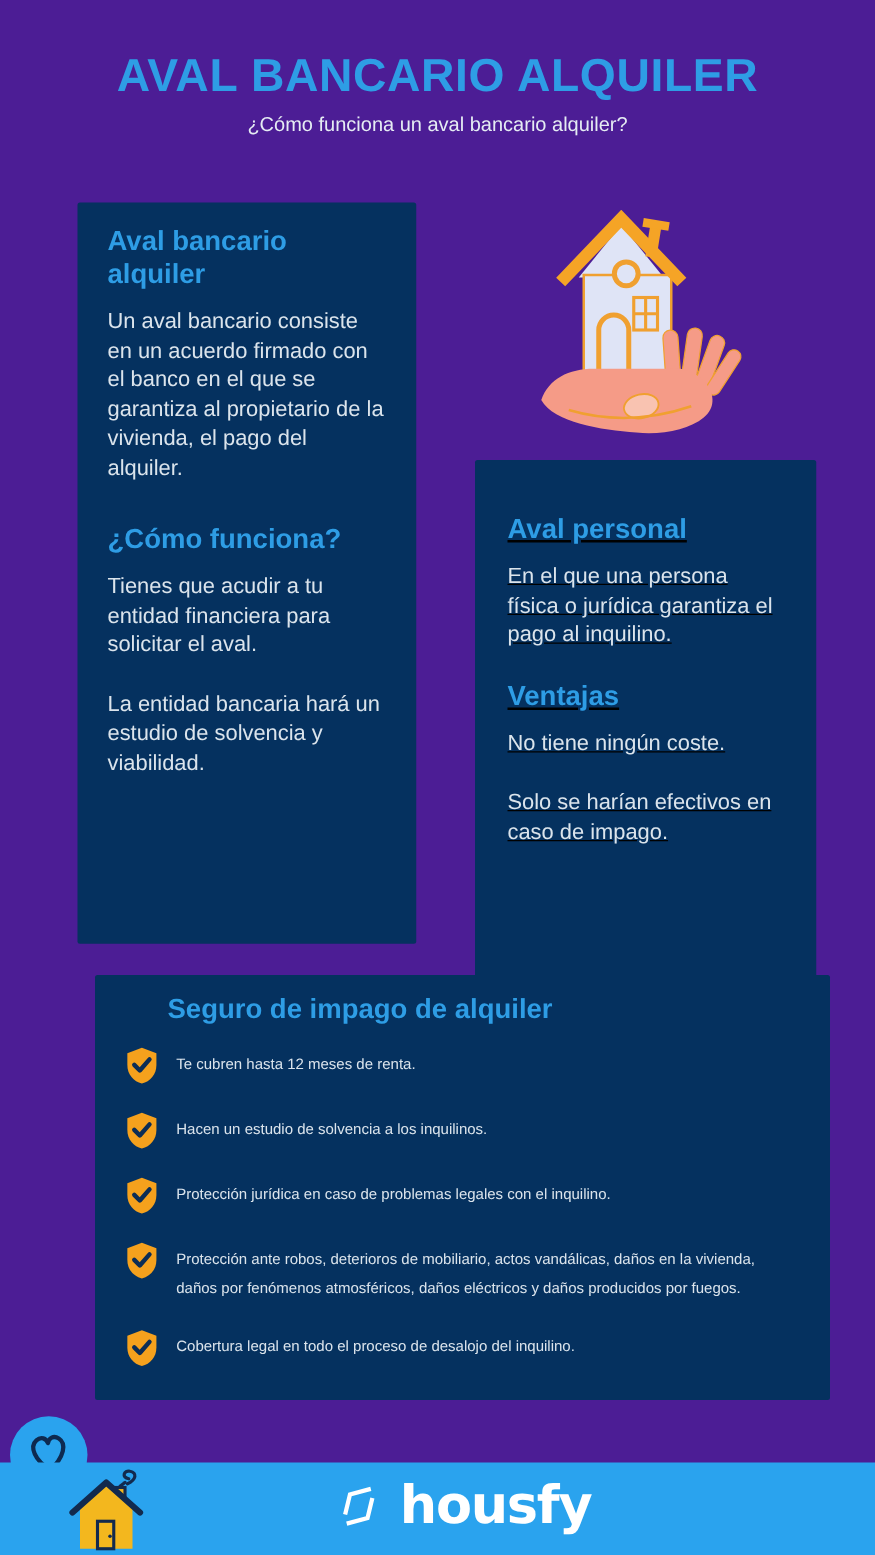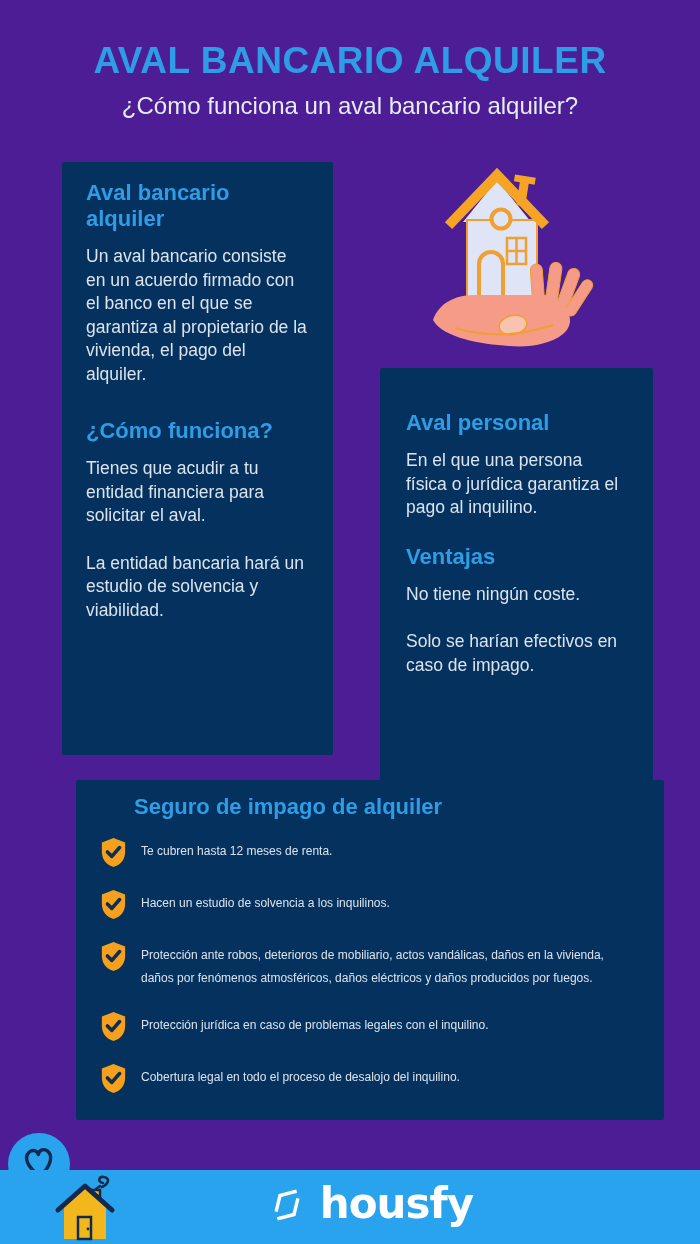--- a/index.html
+++ b/index.html
@@ -2,28 +2,28 @@
 <html><head>
 <meta charset="utf-8">
 <style>
   html,body{margin:0;padding:0;background:#001f43;}
   .canvas{position:relative;width:700px;height:1244px;background:#4c1d95;
     font-family:"Liberation Sans",sans-serif;overflow:hidden;}
   
   .title{position:absolute;top:40px;left:0;width:700px;text-align:center;
     color:#2e9de5;font-size:37px;font-weight:bold;letter-spacing:.5px;margin:0;}
   .subtitle{position:absolute;top:92px;left:0;width:700px;text-align:center;
-    color:#e5ecf3;font-size:24px;font-weight:400;margin:0;}
+    color:#e5ecf3;font-size:16px;font-weight:400;margin:0;}
   
   .card{position:absolute;background:#05315f;border-radius:2px;box-sizing:border-box;}
   .card h2{color:#2e9de5;font-size:22px;font-weight:600;margin:0 0 13px;}
   .card p{color:#dbe4ec;font-size:17.5px;line-height:23.5px;margin:0 0 24px;}
   .left-card{left:62px;top:162px;width:271px;height:593px;padding:18px 24px 0;}
   .left-card h2.mt{margin-top:32px;}
-  .right-card{left:380px;top:368px;width:273px;height:496px;padding:42px 26px 0;}
+  .right-card{left:380px;top:368px;width:273px;height:496px;padding:42px 26px 0;text-decoration:underline;}
   .right-card h2.mt{}
   .bottom-card{left:76px;top:780px;width:588px;height:340px;padding:14px 26px 0 24px;}
   .bottom-card h2{margin:0 0 20px 34px;}
   .check-list{list-style:none;margin:0;padding:0;}
   .check-list li{display:flex;align-items:flex-start;gap:14px;margin:0 0 24px;}
   .shield{width:27px;height:31px;flex:0 0 27px;margin-top:-3px;}
   .check-list .item-text{color:#dbe4ec;font-size:12px;line-height:23px;}
   
   .illustration{position:absolute;left:425px;top:168px;width:175px;height:182px;}
   
@@ -124,30 +124,30 @@
         </span>
         <span class="item-text">Hacen un estudio de solvencia a los inquilinos.</span>
       </li>
       <li>
         <span class="shield">
           <svg width="27" height="31" viewBox="0 0 24 28">
               <path d="M12 1 L22.5 5 V13.5 C22.5 20.5 18 25.3 12 27 C6 25.3 1.5 20.5 1.5 13.5 V5 Z" fill="#f5a11d"></path>
               <polyline points="6.5,13.5 10.5,17.5 17.5,9.5" fill="none" stroke="#0c2d55" stroke-width="3.2" stroke-linecap="round" stroke-linejoin="round"></polyline>
             </svg>
         </span>
-        <span class="item-text">Protección ante robos, deterioros de mobiliario, actos vandálicas, daños en la vivienda, daños por fenómenos atmosféricos, daños eléctricos y daños producidos por fuegos.</span>
+        <span class="item-text">Protección jurídica en caso de problemas legales con el inquilino.</span>
       </li>
       <li>
         <span class="shield">
           <svg width="27" height="31" viewBox="0 0 24 28">
               <path d="M12 1 L22.5 5 V13.5 C22.5 20.5 18 25.3 12 27 C6 25.3 1.5 20.5 1.5 13.5 V5 Z" fill="#f5a11d"></path>
               <polyline points="6.5,13.5 10.5,17.5 17.5,9.5" fill="none" stroke="#0c2d55" stroke-width="3.2" stroke-linecap="round" stroke-linejoin="round"></polyline>
             </svg>
         </span>
-        <span class="item-text">Protección jurídica en caso de problemas legales con el inquilino.</span>
+        <span class="item-text">Protección ante robos, deterioros de mobiliario, actos vandálicas, daños en la vivienda, daños por fenómenos atmosféricos, daños eléctricos y daños producidos por fuegos.</span>
       </li>
       <li>
         <span class="shield">
           <svg width="27" height="31" viewBox="0 0 24 28">
               <path d="M12 1 L22.5 5 V13.5 C22.5 20.5 18 25.3 12 27 C6 25.3 1.5 20.5 1.5 13.5 V5 Z" fill="#f5a11d"></path>
               <polyline points="6.5,13.5 10.5,17.5 17.5,9.5" fill="none" stroke="#0c2d55" stroke-width="3.2" stroke-linecap="round" stroke-linejoin="round"></polyline>
             </svg>
         </span>
         <span class="item-text">Cobertura legal en todo el proceso de desalojo del inquilino.</span>
       </li>

